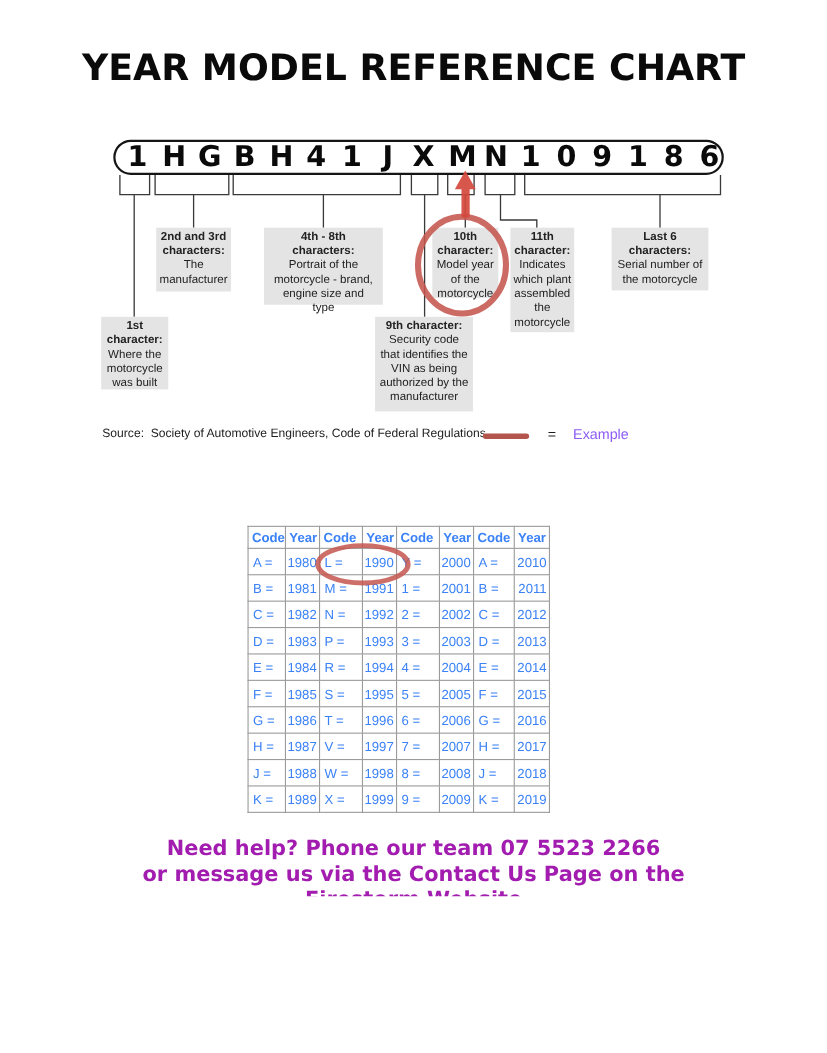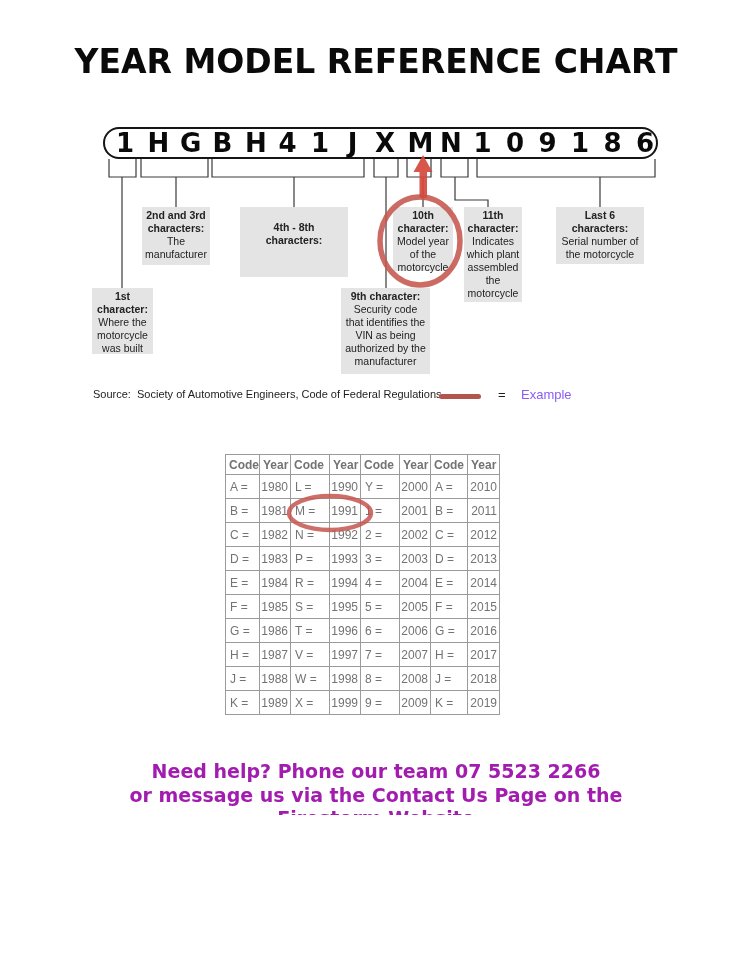--- a/index.html
+++ b/index.html
@@ -23,37 +23,37 @@
   
   .lines-svg{position:absolute;left:0;top:0;z-index:1;}
   .marks-svg{position:absolute;left:0;top:0;z-index:5;pointer-events:none;}
 
   
   .callout{position:absolute;background:#e4e4e4;color:#222;text-align:center;
     font-size:10.5px;line-height:13px;padding:2px 2px;box-sizing:border-box;z-index:2;}
   .callout .co-head{font-weight:bold;}
   .co-1{left:92px; top:288px;width:61px;height:66px;}
   .co-2{left:142px;top:207px;width:68px;height:58px;}
-  .co-3{left:240px;top:207px;width:108px;height:70px;padding:14px 6px;}
+  .co-3{left:240px;top:207px;width:108px;height:70px;padding:2px 6px;}
   .co-4{left:341px;top:288px;width:89px;height:86px;padding:2px 4px;}
   .co-5{left:393px;top:207px;width:60px;height:64px;}
   .co-6{left:464px;top:207px;width:58px;height:95px;}
   .co-7{left:556px;top:207px;width:88px;height:57px;}
 
   
   .source-note{position:absolute;left:93px;top:388px;font-size:11px;color:#1d1d1d;
     white-space:pre-wrap;z-index:2;}
   .legend-swatch{position:absolute;left:439px;top:394px;width:42px;height:5px;
     border-radius:3px;z-index:2;}
   .legend-eq{position:absolute;left:498px;top:387px;font-size:13px;color:#1d1d1d;z-index:2;}
   .legend-label{position:absolute;left:521px;top:387px;font-size:13px;color:#8b5cf6;z-index:2;}
 
   
-  .yc-table{position:absolute;left:225px;top:454px;border-collapse:collapse;
-    table-layout:fixed;font-size:12px;color:#737373;z-index:2;}
+  .yc-table{position:absolute;left:225px;top:478px;border-collapse:collapse;
+    table-layout:fixed;font-size:12px;color:#3b82f6;z-index:2;}
   .yc-table th,.yc-table td{border:1px solid #9b9b9b;vertical-align:middle;
     overflow:hidden;white-space:nowrap;box-sizing:border-box;}
   .yc-table th{font-weight:bold;height:20px;text-align:left;padding:0 0 0 3px;}
   .yc-table td{height:24px;}
   .yc-table td.code{text-align:left;padding-left:4px;}
   .yc-table td.year{text-align:right;padding-right:2px;}
 
   
   .help-text{position:absolute;left:0;top:760px;width:752px;text-align:center;
     font-family:"DejaVu Sans",sans-serif;font-weight:bold;font-size:19px;
@@ -116,20 +116,21 @@
   <div class="callout co-1">
     <div class="co-head">1st character:</div>
     <div class="co-body">Where the motorcycle was built</div>
   </div>
   <div class="callout co-2">
     <div class="co-head">2nd and 3rd characters:</div>
     <div class="co-body">The manufacturer</div>
   </div>
   <div class="callout co-3">
     <div class="co-head">4th - 8th characters:</div>
+    <div class="co-body">Portrait of the motorcycle - brand, engine size and type</div>
   </div>
   <div class="callout co-4">
     <div class="co-head">9th character:</div>
     <div class="co-body">Security code that identifies the VIN as being authorized by the manufacturer</div>
   </div>
   <div class="callout co-5">
     <div class="co-head">10th character:</div>
     <div class="co-body">Model year of the motorcycle</div>
   </div>
   <div class="callout co-6">

